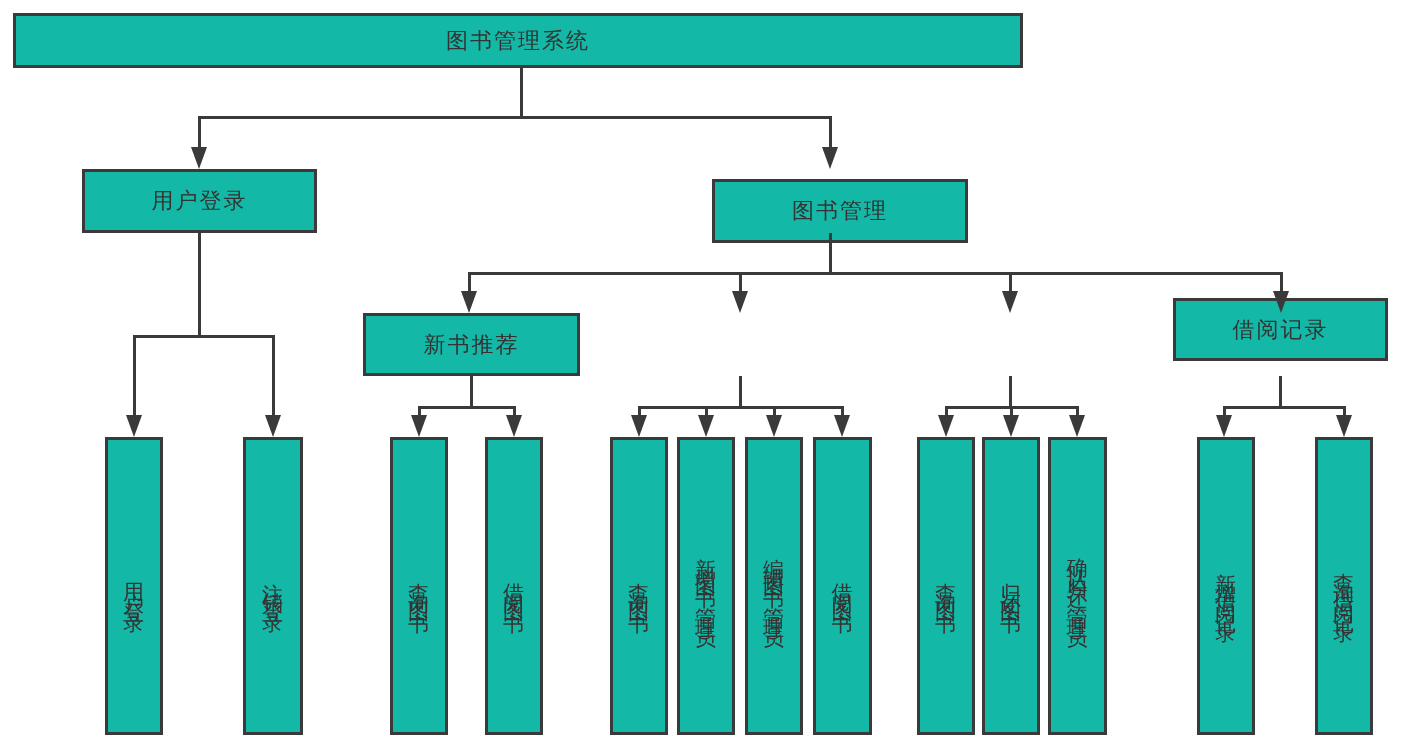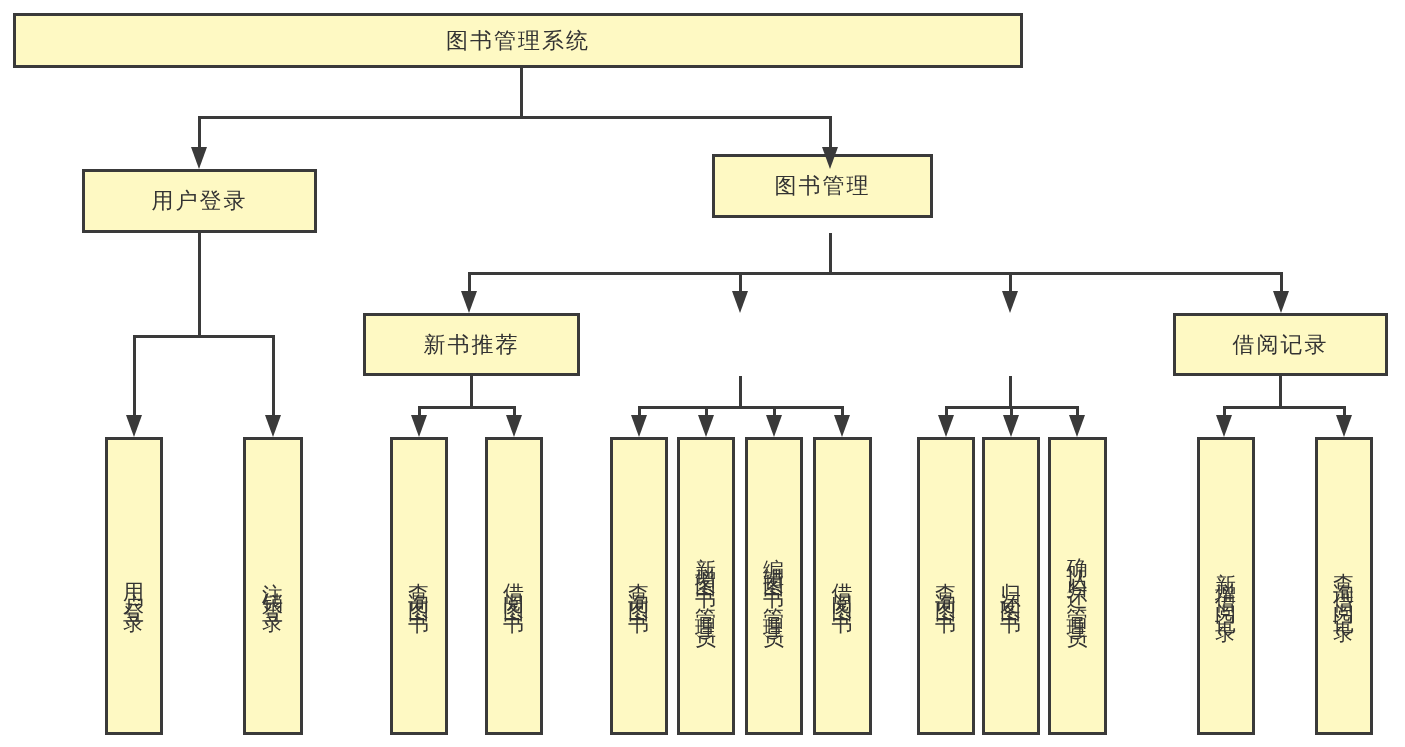--- a/index.html
+++ b/index.html
@@ -4,21 +4,21 @@
 <style>
   html,body { margin:0; padding:0; background:#fff; }
   .stage {
     position:relative; width:1405px; height:747px;
     background:#ffffff; overflow:hidden;
     font-family:"Liberation Sans","DejaVu Sans",sans-serif;
     color:#333333;
   }
   .node {
     position:absolute; box-sizing:border-box;
-    background:#fef9c3; border:3px solid #3a3a3a;
+    background:#14b8a6; border:3px solid #3a3a3a;
     display:flex; align-items:center; justify-content:center;
     color:#333333;
   }
   .hlabel { font-size:22px; letter-spacing:2px; white-space:nowrap; }
   .vtext {
     writing-mode:vertical-rl; text-orientation:mixed;
     font-size:21px; letter-spacing:10px; line-height:1; white-space:nowrap;
   }
   .line { position:absolute; background:#3a3a3a; }
   .arrowhead {
@@ -37,28 +37,28 @@
 
 <div class="stage">
 
   <div class="node" style="left:13px;top:13px;width:1010px;height:55px">
     <span class="hlabel">图书管理系统</span>
   </div>
 
   <div class="node" style="left:82px;top:169px;width:235px;height:64px">
     <span class="hlabel">用户登录</span>
   </div>
-  <div class="node" style="left:712px;top:154px;width:221px;height:64px">
+  <div class="node" style="left:712px;top:179px;width:256px;height:64px">
     <span class="hlabel">图书管理</span>
   </div>
 
   <div class="node" style="left:363px;top:313px;width:217px;height:63px">
     <span class="hlabel">新书推荐</span>
   </div>
-  <div class="node" style="left:1173px;top:313px;width:215px;height:63px">
+  <div class="node" style="left:1173px;top:298px;width:215px;height:63px">
     <span class="hlabel">借阅记录</span>
   </div>
 
   <div class="node" style="left:105px;top:437px;width:58px;height:298px">
     <span class="vtext">用户登录</span>
   </div>
   <div class="node" style="left:243px;top:437px;width:60px;height:298px">
     <span class="vtext">注销登录</span>
   </div>
 

